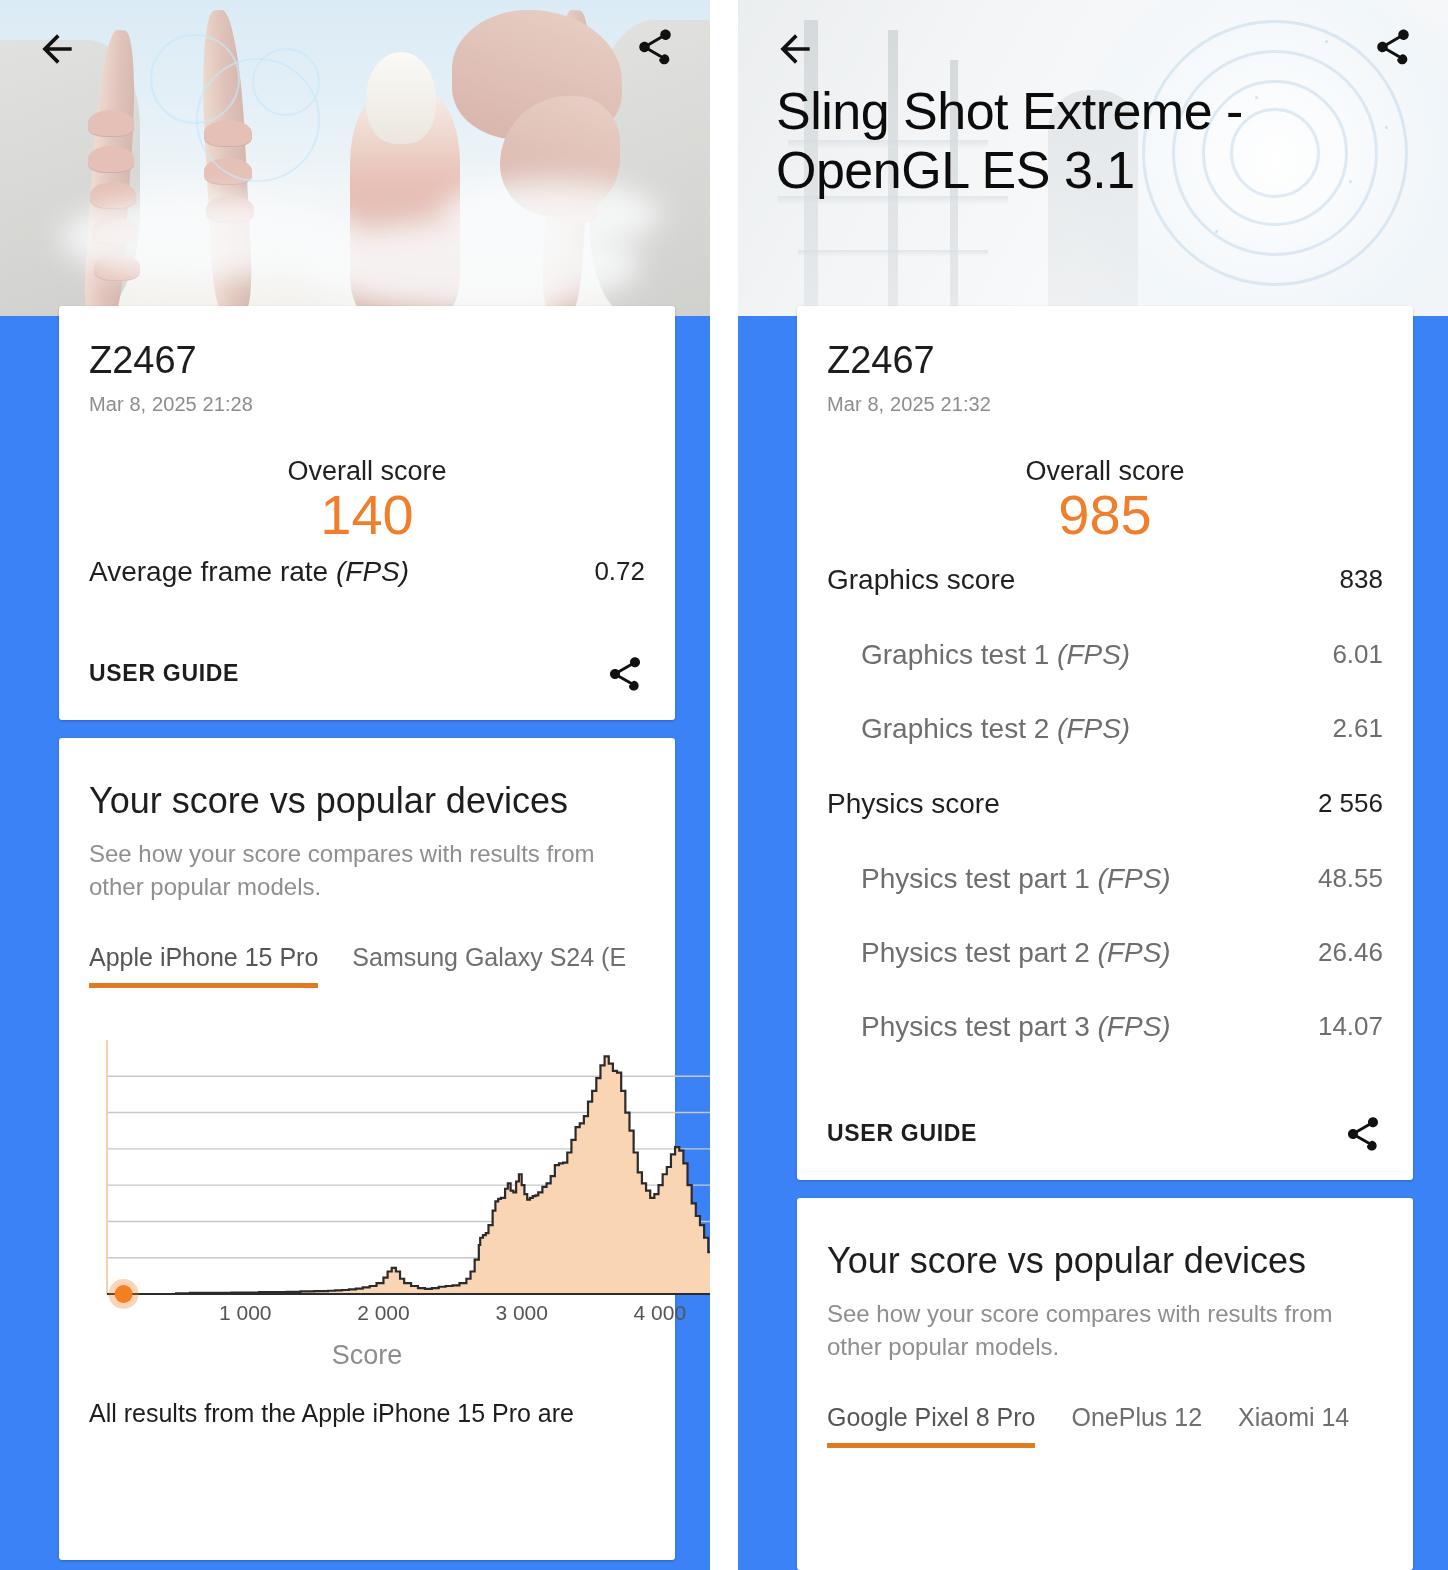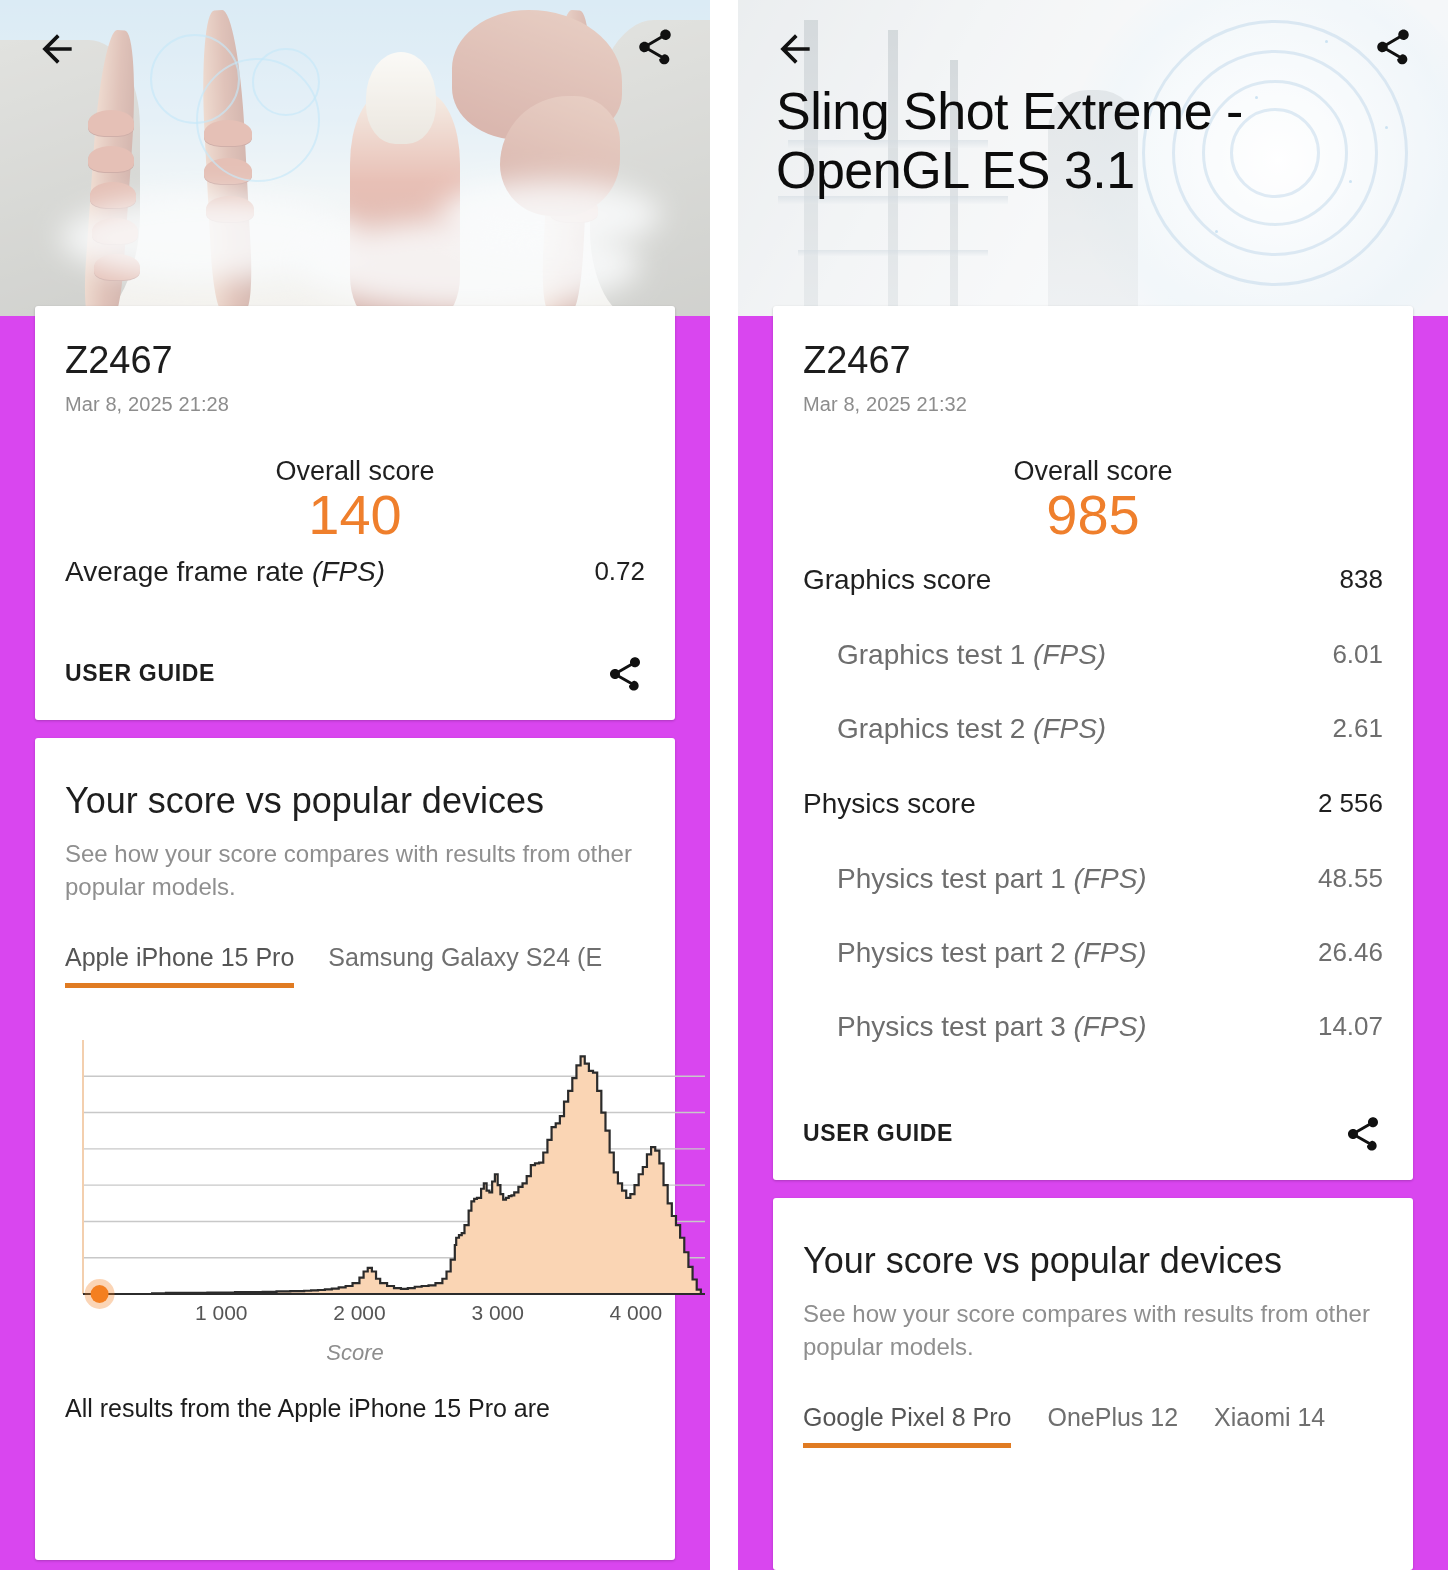--- a/index.html
+++ b/index.html
@@ -3,21 +3,21 @@
 <meta charset="utf-8">
 <style>
   html,body{margin:0;padding:0;}
   body{
     width:1448px;height:1570px;overflow:hidden;
     background:#f2f2f2;
     font-family:"Liberation Sans","DejaVu Sans",sans-serif;
     -webkit-font-smoothing:antialiased;
   }
   .screen{position:relative;width:1448px;height:1570px;display:flex;background:#ffffff;}
-  .panel{position:relative;overflow:hidden;background:#d946ef;}
+  .panel{position:relative;overflow:hidden;background:#3b82f6;}
   .panel.left{width:710px;height:1570px;}
   .gap{width:28px;height:1570px;background:#ffffff;}
   .panel.right{width:710px;height:1570px;}
 
   
   .hero{position:relative;width:100%;overflow:hidden;}
   .hero.left{height:316px;}
   .hero.right{height:316px;}
   .hero-art{position:absolute;inset:0;}
   .hero-wash{position:absolute;inset:0;background:rgba(255,255,255,0.58);}
@@ -50,21 +50,21 @@
   .ss-glow{position:absolute;border-radius:50%;background:radial-gradient(circle,rgba(255,255,255,.95),rgba(190,225,245,.25) 60%,rgba(255,255,255,0) 75%);}
   .ss-beam{position:absolute;background:linear-gradient(180deg,rgba(150,170,185,.6),rgba(200,210,220,.15));}
   .ss-tower{position:absolute;background:linear-gradient(180deg,#9aa6ad,#c6ced3);}
   .ss-dot{position:absolute;width:3px;height:3px;border-radius:50%;background:rgba(110,175,220,.8);}
 
   
   .card{
     position:relative;background:#ffffff;border-radius:3px;
     box-shadow:0 1px 3px rgba(0,0,0,0.14),0 1px 2px rgba(0,0,0,0.08);
   }
-  .cards{position:relative;padding:0 35px;margin-top:-10px;}
+  .cards{position:relative;padding:0 35px;margin-top:-10px;margin-left:24px;}
   .card + .card{margin-top:18px;}
 
   .score-card{padding:34px 30px 26px 30px;}
   .device-name{font-size:38px;color:#1d1d1d;font-weight:400;line-height:1.1;}
   .device-date{font-size:20px;color:#8d8d8d;margin-top:11px;letter-spacing:.1px;}
 
   .score-rows{margin-top:40px;}
   .srow{display:flex;align-items:baseline;justify-content:space-between;}
   .srow .lbl{font-size:28px;color:#1f1f1f;}
   .srow .lbl i{font-style:italic;}
@@ -92,21 +92,21 @@
   .cmp-title{font-size:36px;color:#1e1e1e;font-weight:400;line-height:1.15;}
   .cmp-sub{font-size:24px;color:#8f8f8f;margin-top:16px;line-height:1.38;}
 
   .tabs{display:flex;align-items:flex-end;margin-top:34px;white-space:nowrap;overflow:hidden;}
   .tab{font-size:25px;color:#6f6f6f;padding:6px 0 16px 0;position:relative;cursor:pointer;flex:0 0 auto;}
   .tab + .tab{margin-left:34px;}
   .tab.active{color:#555;}
   .tab.active::after{content:"";position:absolute;left:0;right:0;bottom:0;height:5px;background:#e07b22;}
 
   .chart-wrap{position:relative;margin-top:46px;height:300px;}
-  .chart-foot{text-align:center;font-size:22px;color:#8d8d8d;margin-top:6px;font-style:italic;}
+  .chart-foot{text-align:center;font-size:27px;color:#8d8d8d;margin-top:6px;}
   .cmp-note{font-size:25px;color:#1d1d1d;margin-top:26px;line-height:1.34;}
 
   .right-compare{margin-top:18px;}
   .tabs.right-tabs .tab + .tab{margin-left:36px;}
 
   svg{display:block;}
 </style>
 </head>
 <body>
 

